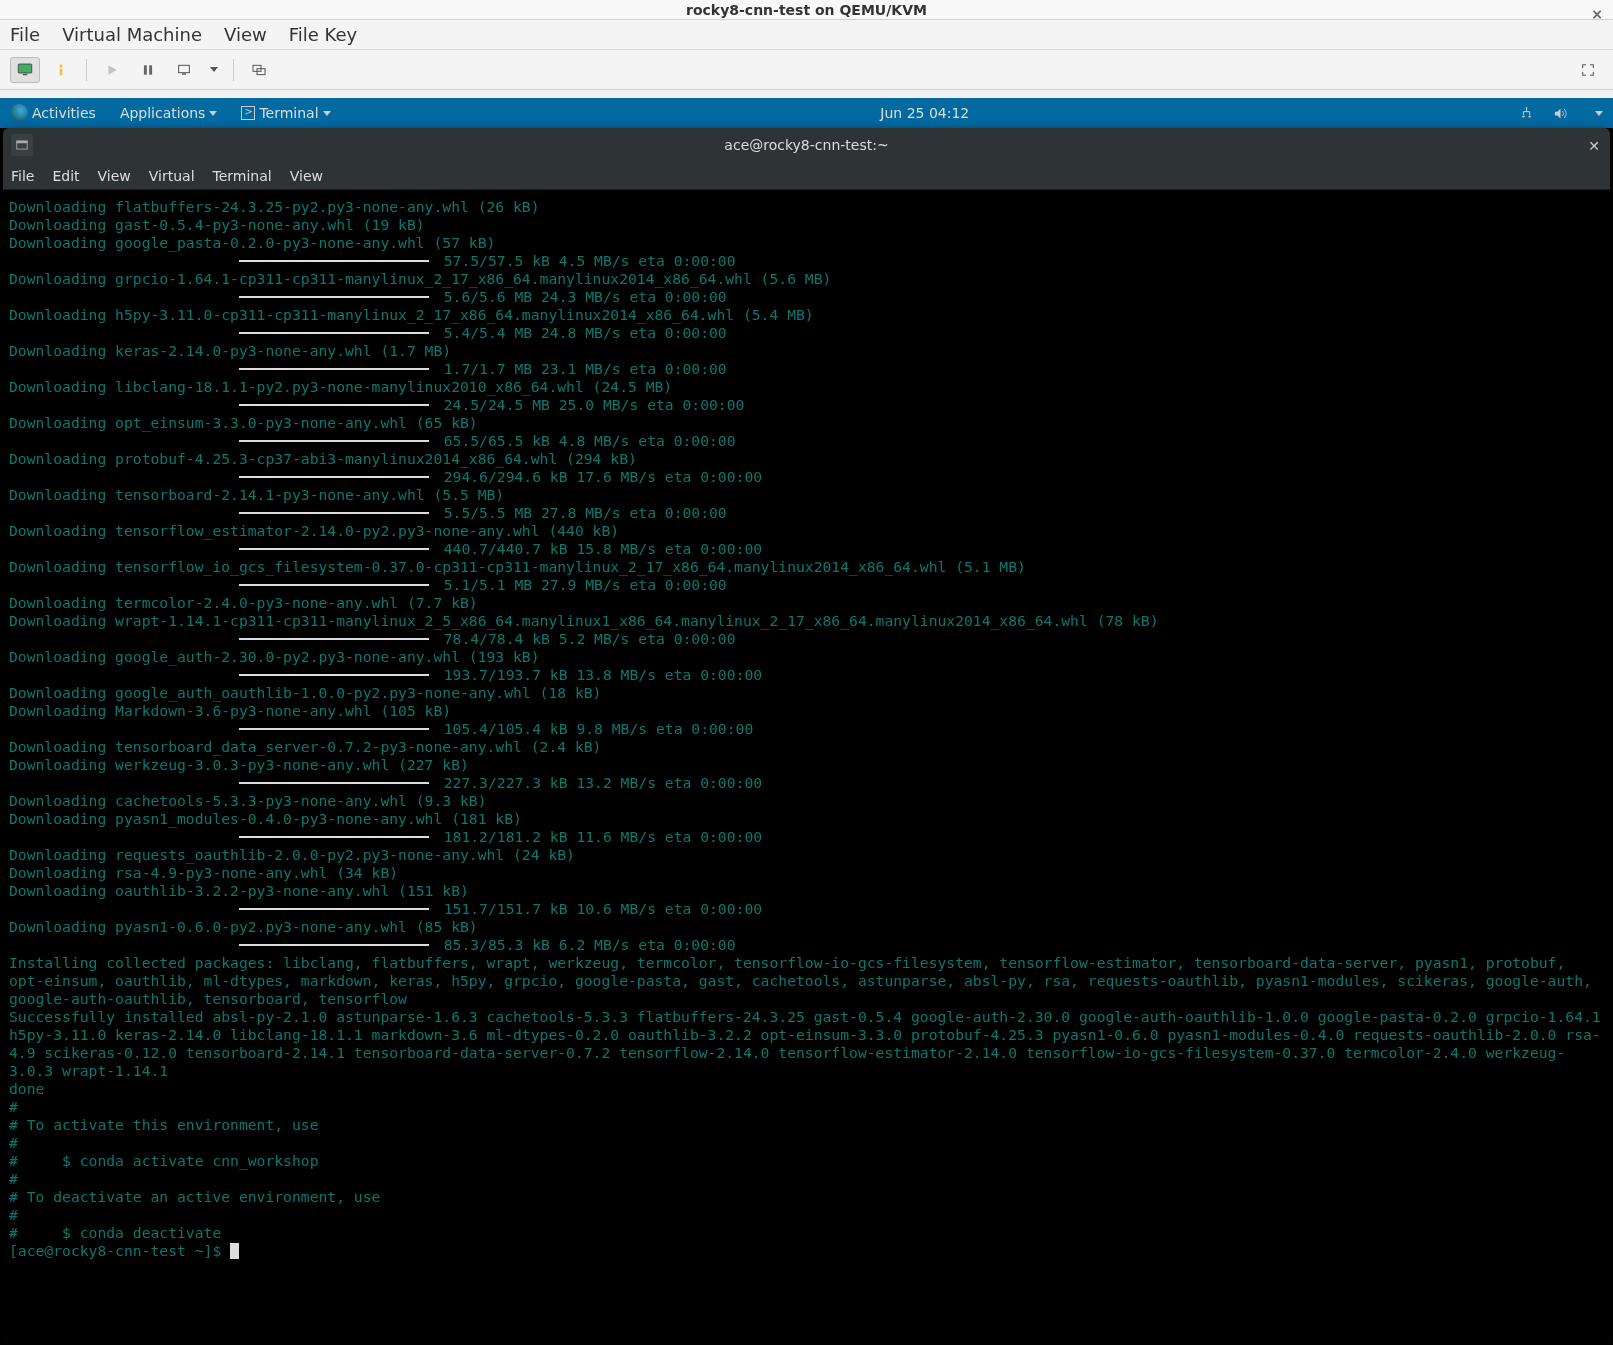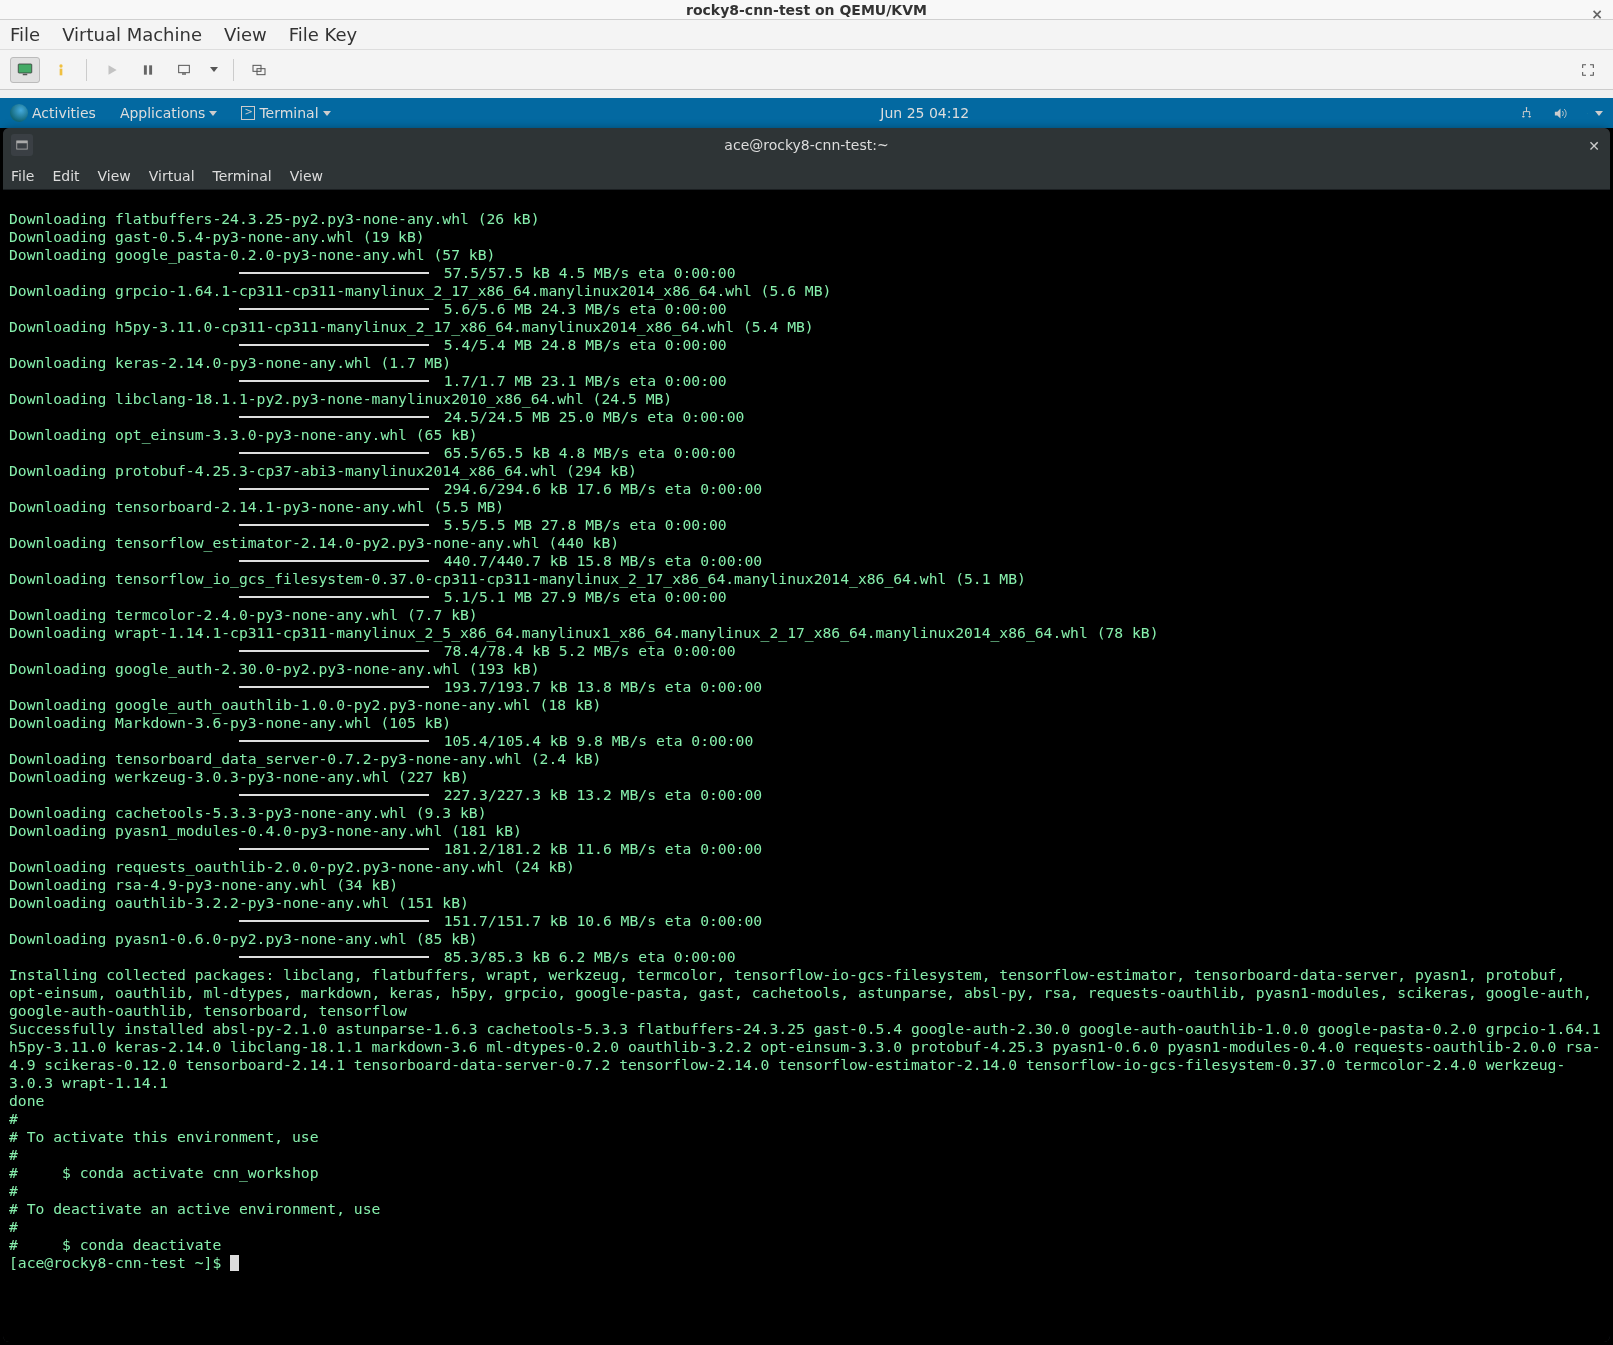--- a/index.html
+++ b/index.html
@@ -26,22 +26,22 @@
   .tri-down { display:inline-block; width:0;height:0;border-left:4px solid transparent;border-right:4px solid transparent;border-top:5px solid #ccc;}
   .gnome-top .right .icon-sm { width:16px; height:16px; display:inline-flex; align-items:center; justify-content:center;}
 
   .term-window { position:absolute; left:3px; right:3px; top:30px; bottom:3px; background:#2a2e32; border-radius:6px; overflow:hidden; box-shadow:0 2px 10px rgba(0,0,0,.5);}
   .term-titlebar { height:34px; background:#2e3436; color:#ddd; display:flex; align-items:center; justify-content:center; position:relative; font-size:14px; border-top-left-radius:6px;border-top-right-radius:6px;}
   .term-titlebar .tt-left { position:absolute; left:8px; top:6px; width:22px;height:22px; display:flex;align-items:center;justify-content:center; background:#3a3f44; border-radius:3px;cursor:pointer;}
   .term-titlebar .tt-close { position:absolute; right:10px; top:10px; cursor:pointer; color:#ccc;}
   .term-menu { height:28px; background:#2e3436; color:#ddd; display:flex; align-items:center; padding:0 8px; gap:18px; font-size:14px; border-bottom:1px solid #1b1f22;}
   .term-menu span { cursor:pointer;}
 
-  .term-body { position:absolute; left:0; right:0; top:62px; bottom:0; background:#000; color:#86efac;
-    font-family:"DejaVu Sans Mono","Menlo","Consolas",monospace; font-size:14.7px; line-height:18px; padding:20px 6px; white-space:pre-wrap; overflow:hidden;}
+  .term-body { position:absolute; left:0; right:0; top:62px; bottom:0; background:#000; color:#0f766e;
+    font-family:"DejaVu Sans Mono","Menlo","Consolas",monospace; font-size:14.7px; line-height:18px; padding:8px 6px; white-space:pre-wrap; overflow:hidden;}
   .progress-line { display:flex; align-items:center;text-align:center;}
   .progress-line .pad { width:26ch; display:inline-block;}
   .progress-line .bar { display:inline-block; height:2px; background:#ddd; vertical-align:middle; margin-right:6px;}
   .cursor { display:inline-block; width:9px; height:16px; background:#ddd; vertical-align:text-bottom;}
 
   .activities-dot { width:18px;height:18px; border-radius:50%; background:radial-gradient(circle at 60% 35%, #4ad 0%, #167 70%); display:inline-block;}
   .term-ico { width:14px;height:14px; border:1px solid #ccc; display:inline-block; position:relative;}
   .term-ico::after { content:">"; position:absolute; left:2px; top:-1px; font-size:10px; color:#ccc;}
 </style>
 </head>

